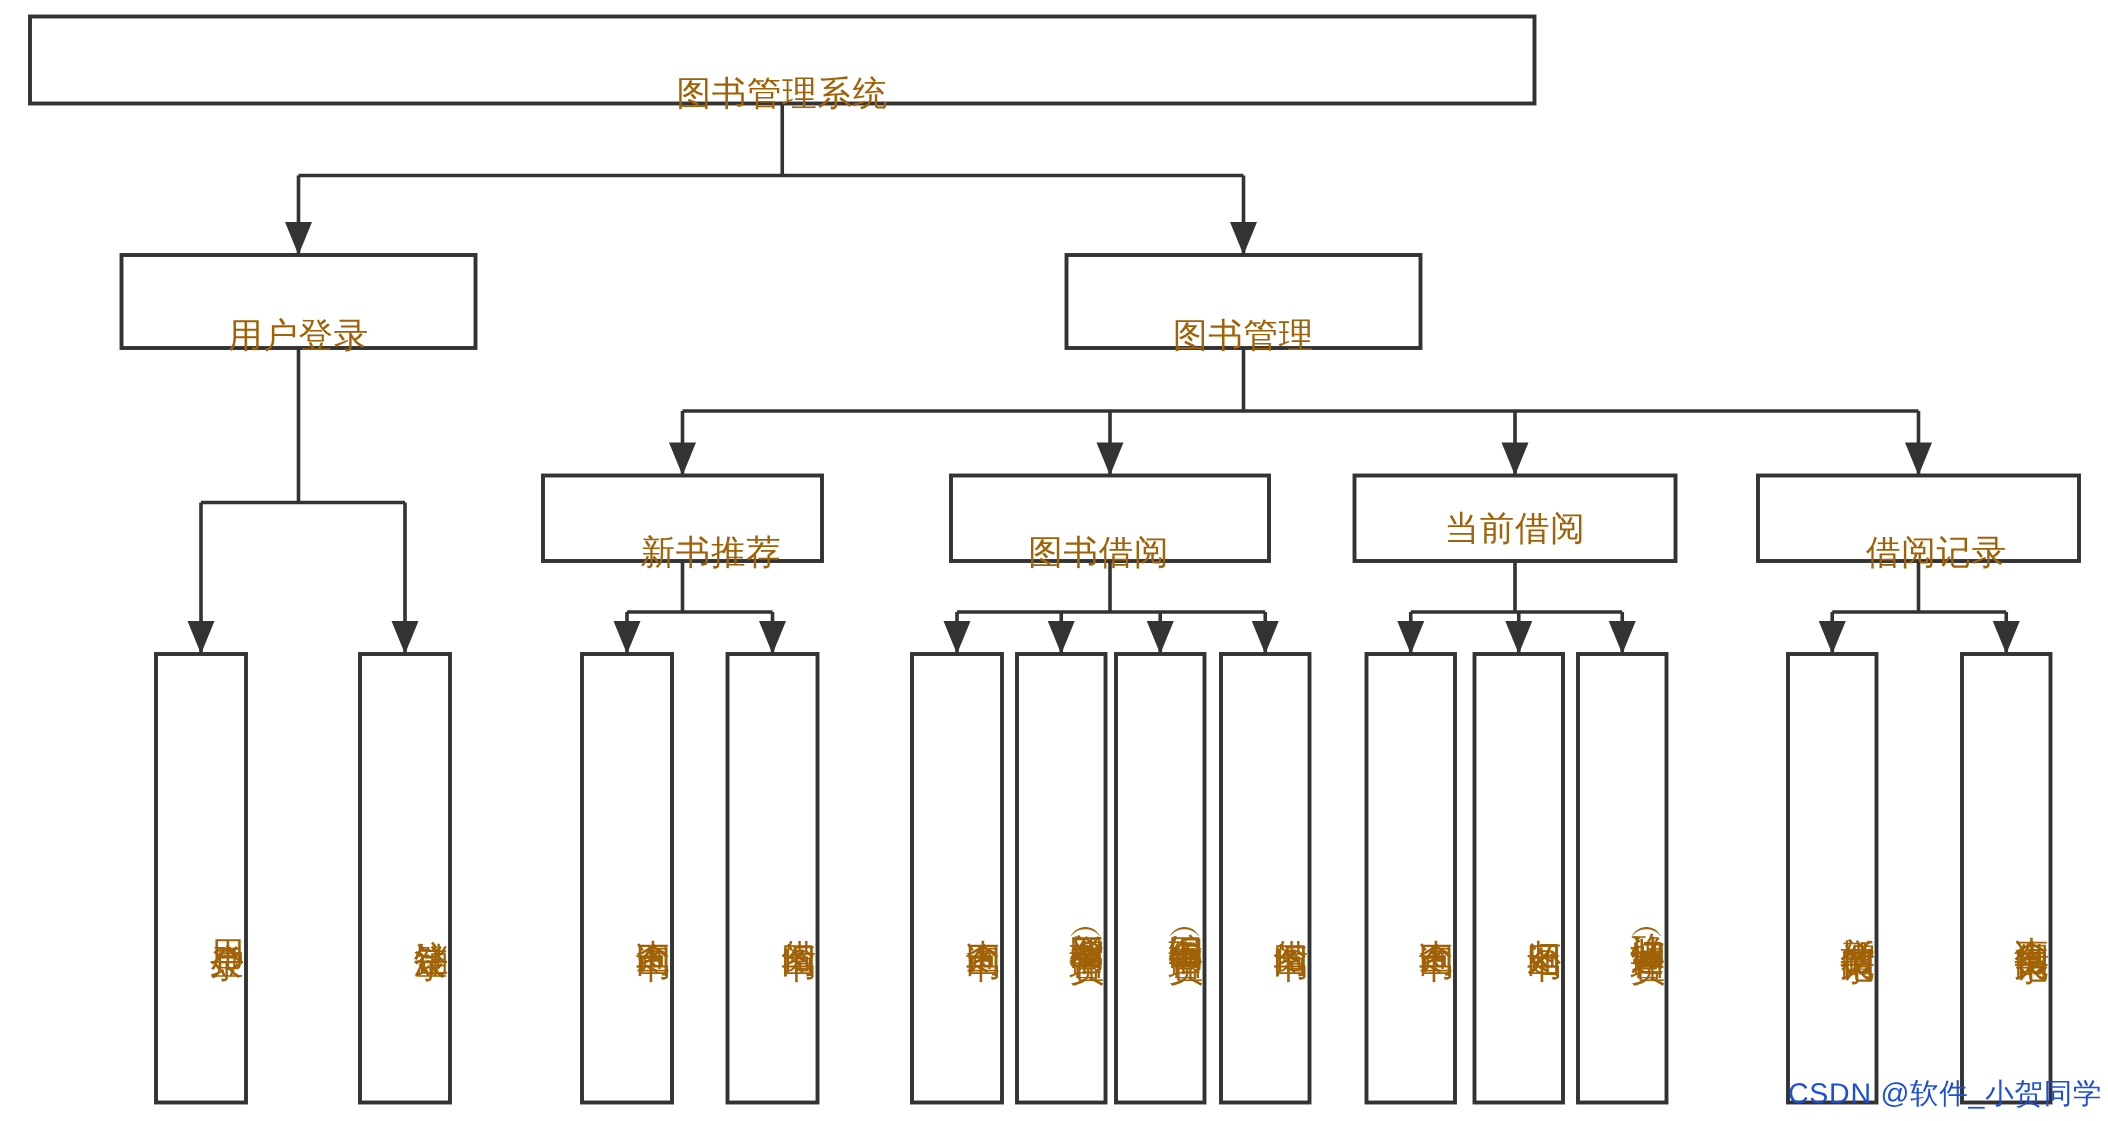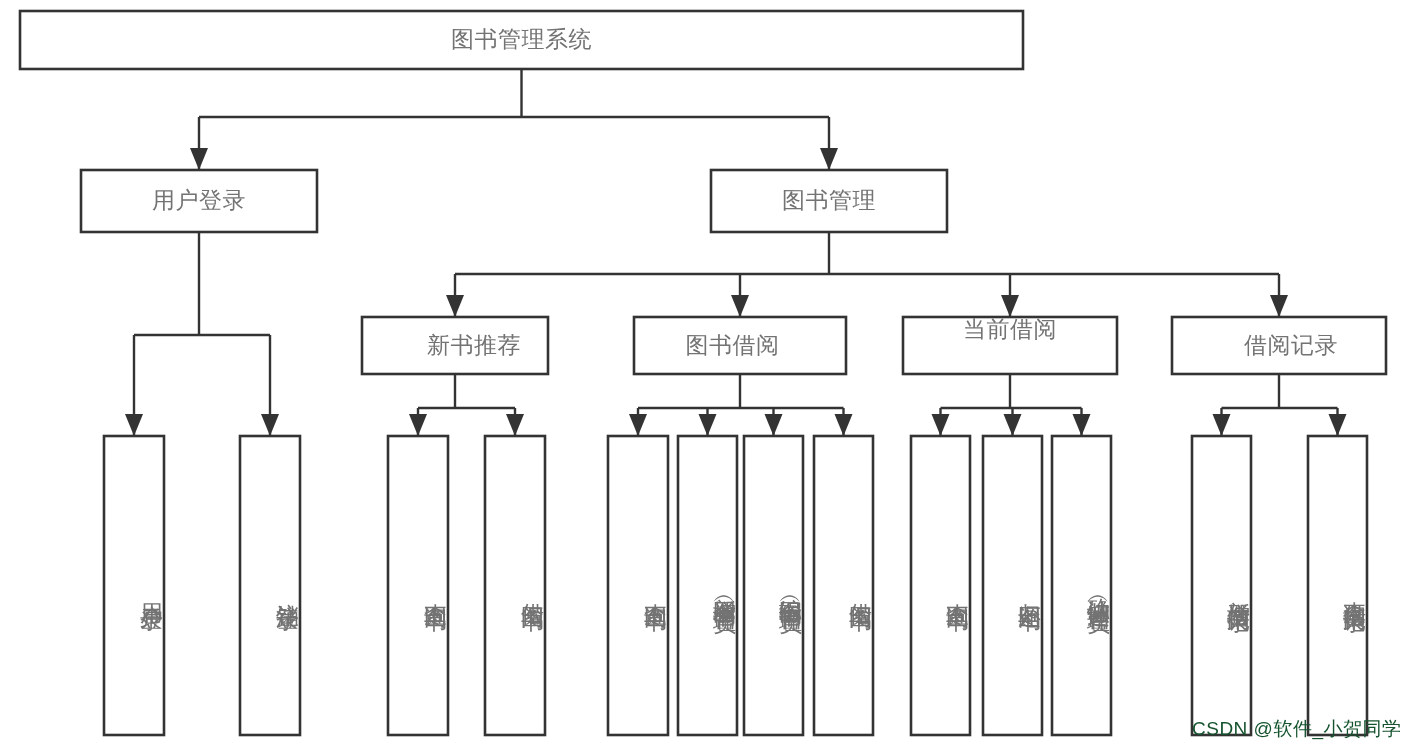--- a/index.html
+++ b/index.html
@@ -36,44 +36,45 @@
   }
   .arrow-head {
     fill: #333333;
     stroke: none;
   }
   .node-label {
     position: absolute;
     display: flex;
     align-items: center;
     justify-content: center;
-    color: #737373;
+    color: #a16207;
     font-family: "Liberation Sans", "DejaVu Sans", sans-serif;
     pointer-events: none;
     box-sizing: border-box;
+    margin-top: 23px;
   }
   .node-label.horizontal {
     font-size: 23px;
     letter-spacing: 0.5px;
     line-height: 1.1;
   }
   .node-label.vertical {
     writing-mode: vertical-rl;
     text-orientation: upright;
     font-size: 23px;
     letter-spacing: 2px;
     line-height: 1.05;
     padding-top: 6px;
     align-items: flex-start;
     justify-content: center;
   }
   .watermark {
     position: absolute;
     font-size: 19px;
-    color: #14532d;
+    color: #1d4ed8;
     white-space: nowrap;
     font-family: "Liberation Sans", "DejaVu Sans", sans-serif;
     letter-spacing: 0.5px;
     text-align: right;
   }
 </style>
 </head>
 <body>
 
 <div id="canvas">

